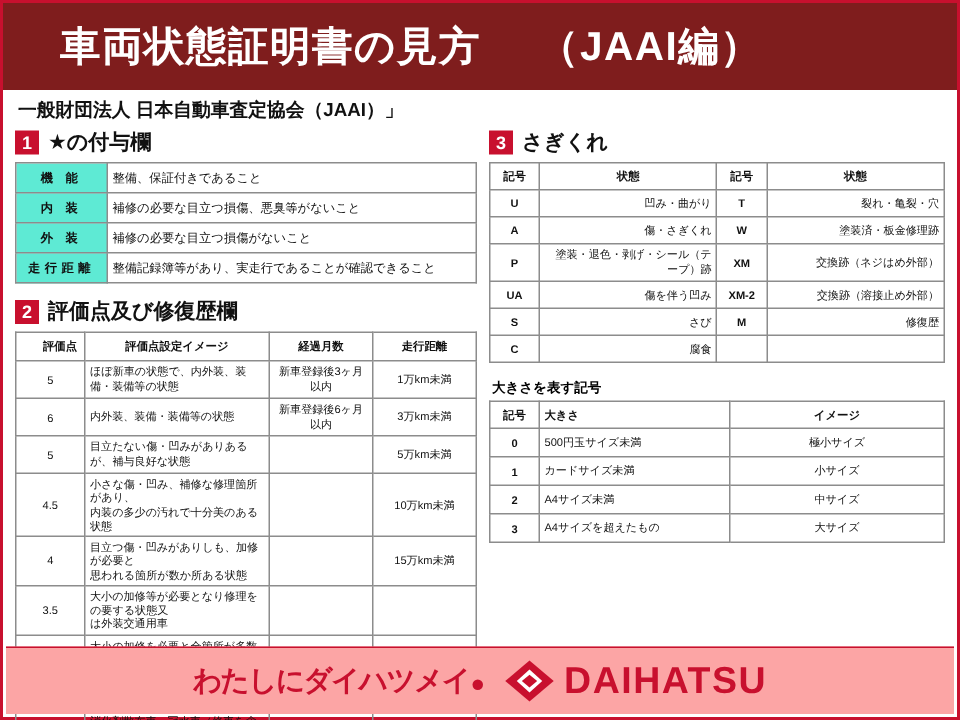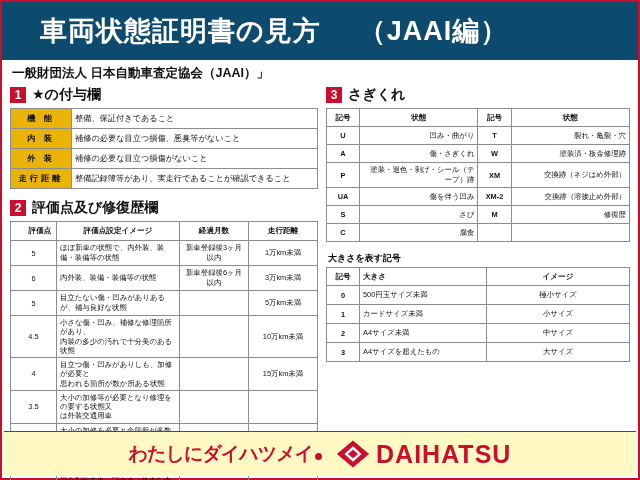--- a/index.html
+++ b/index.html
@@ -1,55 +1,55 @@
 <!DOCTYPE html>
 <html><head>
 <meta charset="utf-8">
 <style>
   html,body{margin:0;padding:0;}
   body{width:640px;height:480px;background:#ffffff;font-family:"Liberation Sans","DejaVu Sans",sans-serif;overflow:hidden;}
   .page{position:relative;width:640px;height:480px;box-sizing:border-box;border:2px solid #c8102e;background:#fff;}
   
-  .header{height:58px;background:#0c4a6e;color:#fff;display:flex;align-items:center;padding-left:38px;box-sizing:border-box;}
+  .header{height:58px;background:#7f1d1d;color:#fff;display:flex;align-items:center;padding-left:38px;box-sizing:border-box;}
   .header .title{font-size:27px;font-weight:bold;letter-spacing:1px;}
   .header .title2{font-size:27px;font-weight:bold;margin-left:38px;letter-spacing:1px;}
   
   .orgline{font-size:12.5px;color:#111;padding:5px 0 4px 10px;font-weight:bold;}
   
   .cols{display:flex;padding:0 8px;box-sizing:border-box;}
   .colL{width:310px;}
   .colR{width:306px;margin-left:8px;}
   
   .sechead{display:flex;align-items:center;margin-bottom:4px;}
   .num{width:16px;height:16px;background:#c8102e;color:#fff;font-size:12px;font-weight:bold;display:flex;align-items:center;justify-content:center;margin-right:6px;}
   .sectitle{font-size:14px;font-weight:bold;color:#111;}
   
   table{border-collapse:collapse;width:100%;font-size:8.2px;color:#111;}
   table td,table th{border:1px solid #8c8c8c;padding:2px 3px;vertical-align:middle;}
   .t1 td{height:15px;}
-  .t1 .lab{width:54px;text-align:center;font-weight:bold;letter-spacing:3px;background:#eab308;}
+  .t1 .lab{width:54px;text-align:center;font-weight:bold;letter-spacing:3px;background:#5eead4;}
   .t2 th{background:#fff;font-weight:bold;text-align:center;font-size:7.6px;height:14px;}
   .t2 td{text-align:left;height:14px;font-size:7.4px;}
   .t2 td.c{text-align:center;}
   .t2 .cscore{width:26px;padding-left:16px;}
   .t2 .cdist{width:62px;}
   .t2 .cmile{width:62px;}
   
   .rlabel{font-size:9px;font-weight:bold;margin:2px 0 2px 2px;}
   .t3 th{background:#fff;font-weight:bold;text-align:center;font-size:7.6px;height:13px;}
   .t3 td{text-align:center;height:13px;font-size:7.4px;}
   .t3 td.l{text-align:right;}
   .t3 .sym{width:24px;font-weight:bold;}
   .t3 .st{width:104px;}
   .t4 th{background:#fff;font-weight:bold;text-align:center;font-size:7.6px;height:13px;}
   .t4 td{text-align:center;height:14px;font-size:7.4px;}
   .t4 .sym{width:26px;font-weight:bold;}
   .t4 .sz{width:120px;text-align:left;}
   
-  .footer{position:absolute;left:2px;right:2px;bottom:2px;height:44px;border-top:1px solid #c8102e;display:flex;align-items:center;justify-content:center;gap:14px;background:#fef9c3;}
+  .footer{position:absolute;left:2px;right:2px;bottom:2px;height:44px;border-top:1px solid #c8102e;display:flex;align-items:center;justify-content:center;gap:14px;background:#fca5a5;}
   .slogan{font-size:19px;font-weight:bold;color:#c8102e;letter-spacing:-1px;}
   .dot{width:7px;height:7px;border-radius:50%;background:#c8102e;display:inline-block;margin-left:2px;}
   .brandbox{display:flex;align-items:center;gap:6px;}
   .dlogo{width:34px;height:30px;}
   .dname{font-size:25px;font-weight:bold;color:#c8102e;letter-spacing:1px;}
 </style>
 </head>
 <body>
 
 <div class="page">

